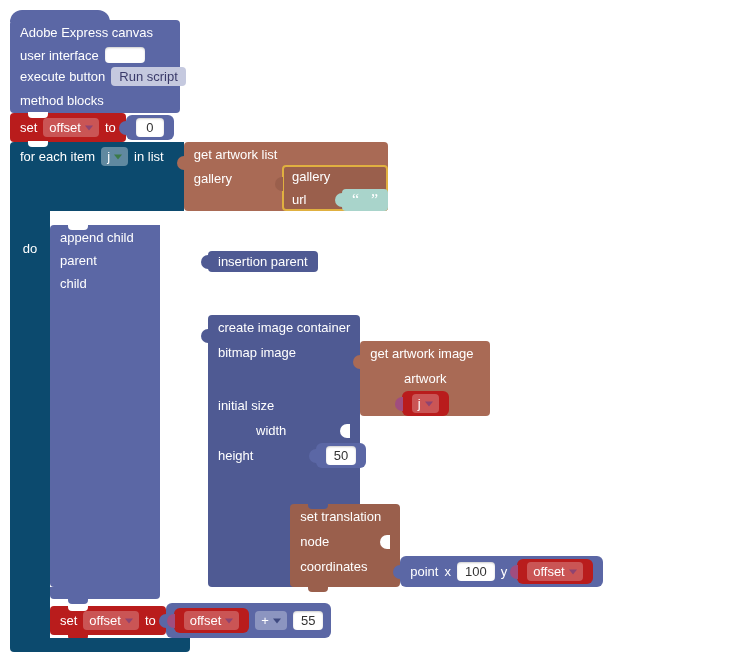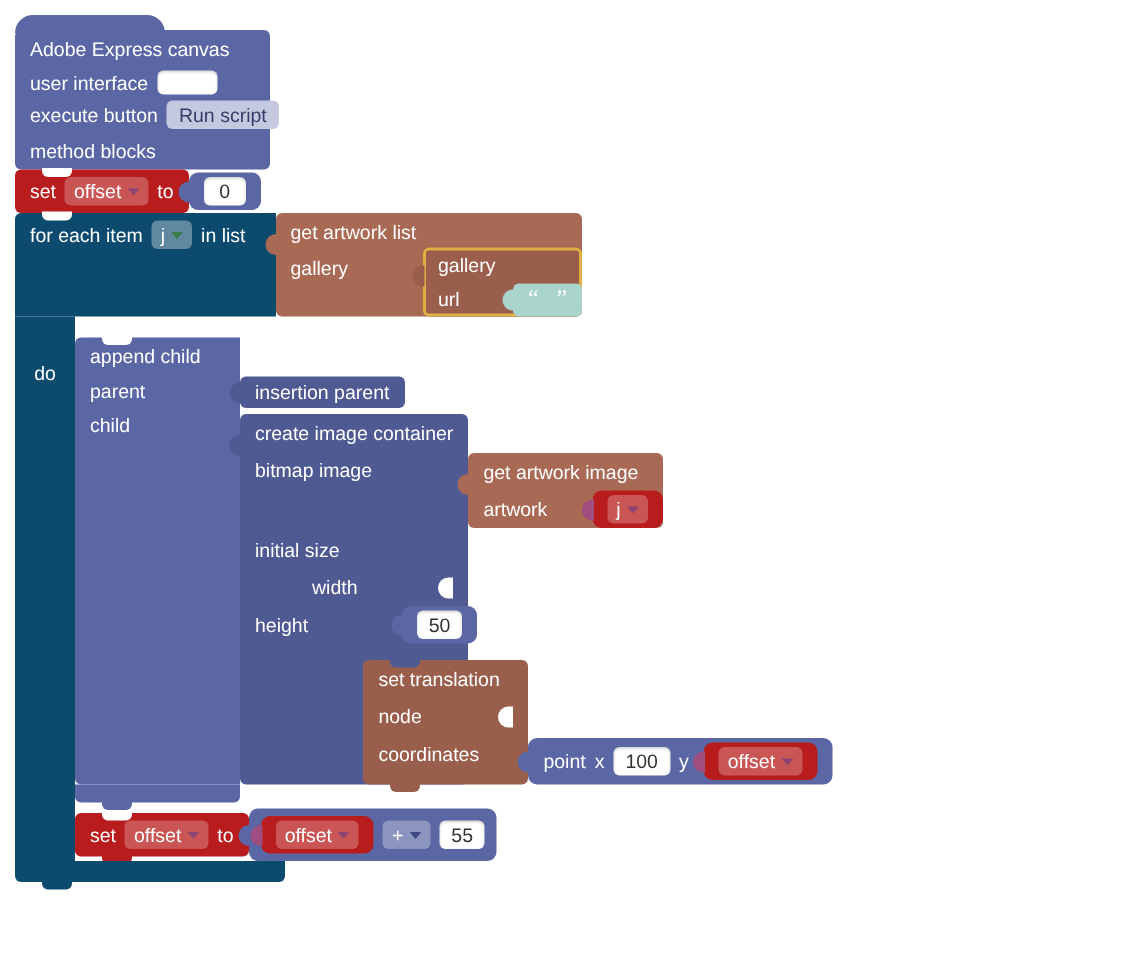--- a/index.html
+++ b/index.html
@@ -178,36 +178,36 @@
 </div>
 
 <div style="display:flex;">
   <div class="c-arm-left green" style="width:40px; display:flex; align-items:flex-start; justify-content:center; padding-top:30px; border-radius:0;">
     <span>do</span>
   </div>
 
   <div style="flex:0 0 auto;">
     <div style="height:14px;"></div>
 
-    <div style="display:flex;">
+    <div style="display:flex;gap:48px;">
       <div class="block purple" style="border-radius:4px 0 0 4px; min-width:110px; position:relative;">
         <div class="notch" style="left:18px; background:#fff;"></div>
         <div class="row">append child</div>
         <div class="row" style="padding-top:3px;">parent</div>
         <div class="row" style="padding-top:3px; padding-bottom:10px;">child</div>
       </div>
       <div>
         <div style="height:26px;"></div>
         
         <div class="block purple-dk reporter" style="border-radius:4px; position:relative; margin-bottom:4px;">
           <span style="position:absolute; left:-7px; top:50%; transform:translateY(-50%); width:8px; height:14px; background:#4f5a93; border-radius:8px 0 0 8px;"></span>
           <span>insertion parent</span>
         </div>
         
-        <div style="display:flex;">
+        <div style="display:flex;margin-top:39px;">
           <div class="block purple-dk" style="border-radius:4px; position:relative; min-width:150px;">
             <span style="position:absolute; left:-7px; top:14px; width:8px; height:14px; background:#4f5a93; border-radius:8px 0 0 8px;"></span>
             <div class="row">create image container</div>
             <div class="row">bitmap image</div>
             <div style="height:28px;"></div>
             <div class="row">initial size</div>
             <div class="row" style="display:flex; justify-content:space-between;padding-left:48px;">
               <span>width</span>
               <span style="display:inline-block; width:10px; height:14px; background:#fff; border-radius:8px 0 0 8px;"></span>
             </div>
@@ -220,21 +220,21 @@
             </div>
           </div>
 
           <div>
             <div style="height:26px;"></div>
 
             <div style="display:flex;">
               <div class="block brown" style="border-radius:4px; position:relative; min-width:130px;">
                 <span style="position:absolute; left:-7px; top:14px; width:8px; height:14px; background:#a96a55; border-radius:8px 0 0 8px;"></span>
                 <div class="row">get artwork image</div>
-                <div style="display:flex; align-items:center;">
+                <div style="display:flex; align-items:center;flex-direction:column;">
                   <div class="row">artwork</div>
                   <div style="width:20px;"></div>
                   <div class="block magenta reporter" style="position:relative;">
                     <span style="position:absolute; left:-7px; top:50%; transform:translateY(-50%); width:8px; height:14px; background:#a04d7f; border-radius:8px 0 0 8px;"></span>
                     <span class="dropdown">
                       <span>j</span>
                       <svg viewBox="0 0 10 6">
                           <path d="M0 0 L5 6 L10 0 Z" fill="#8e4471"></path>
                         </svg>
                     </span>

